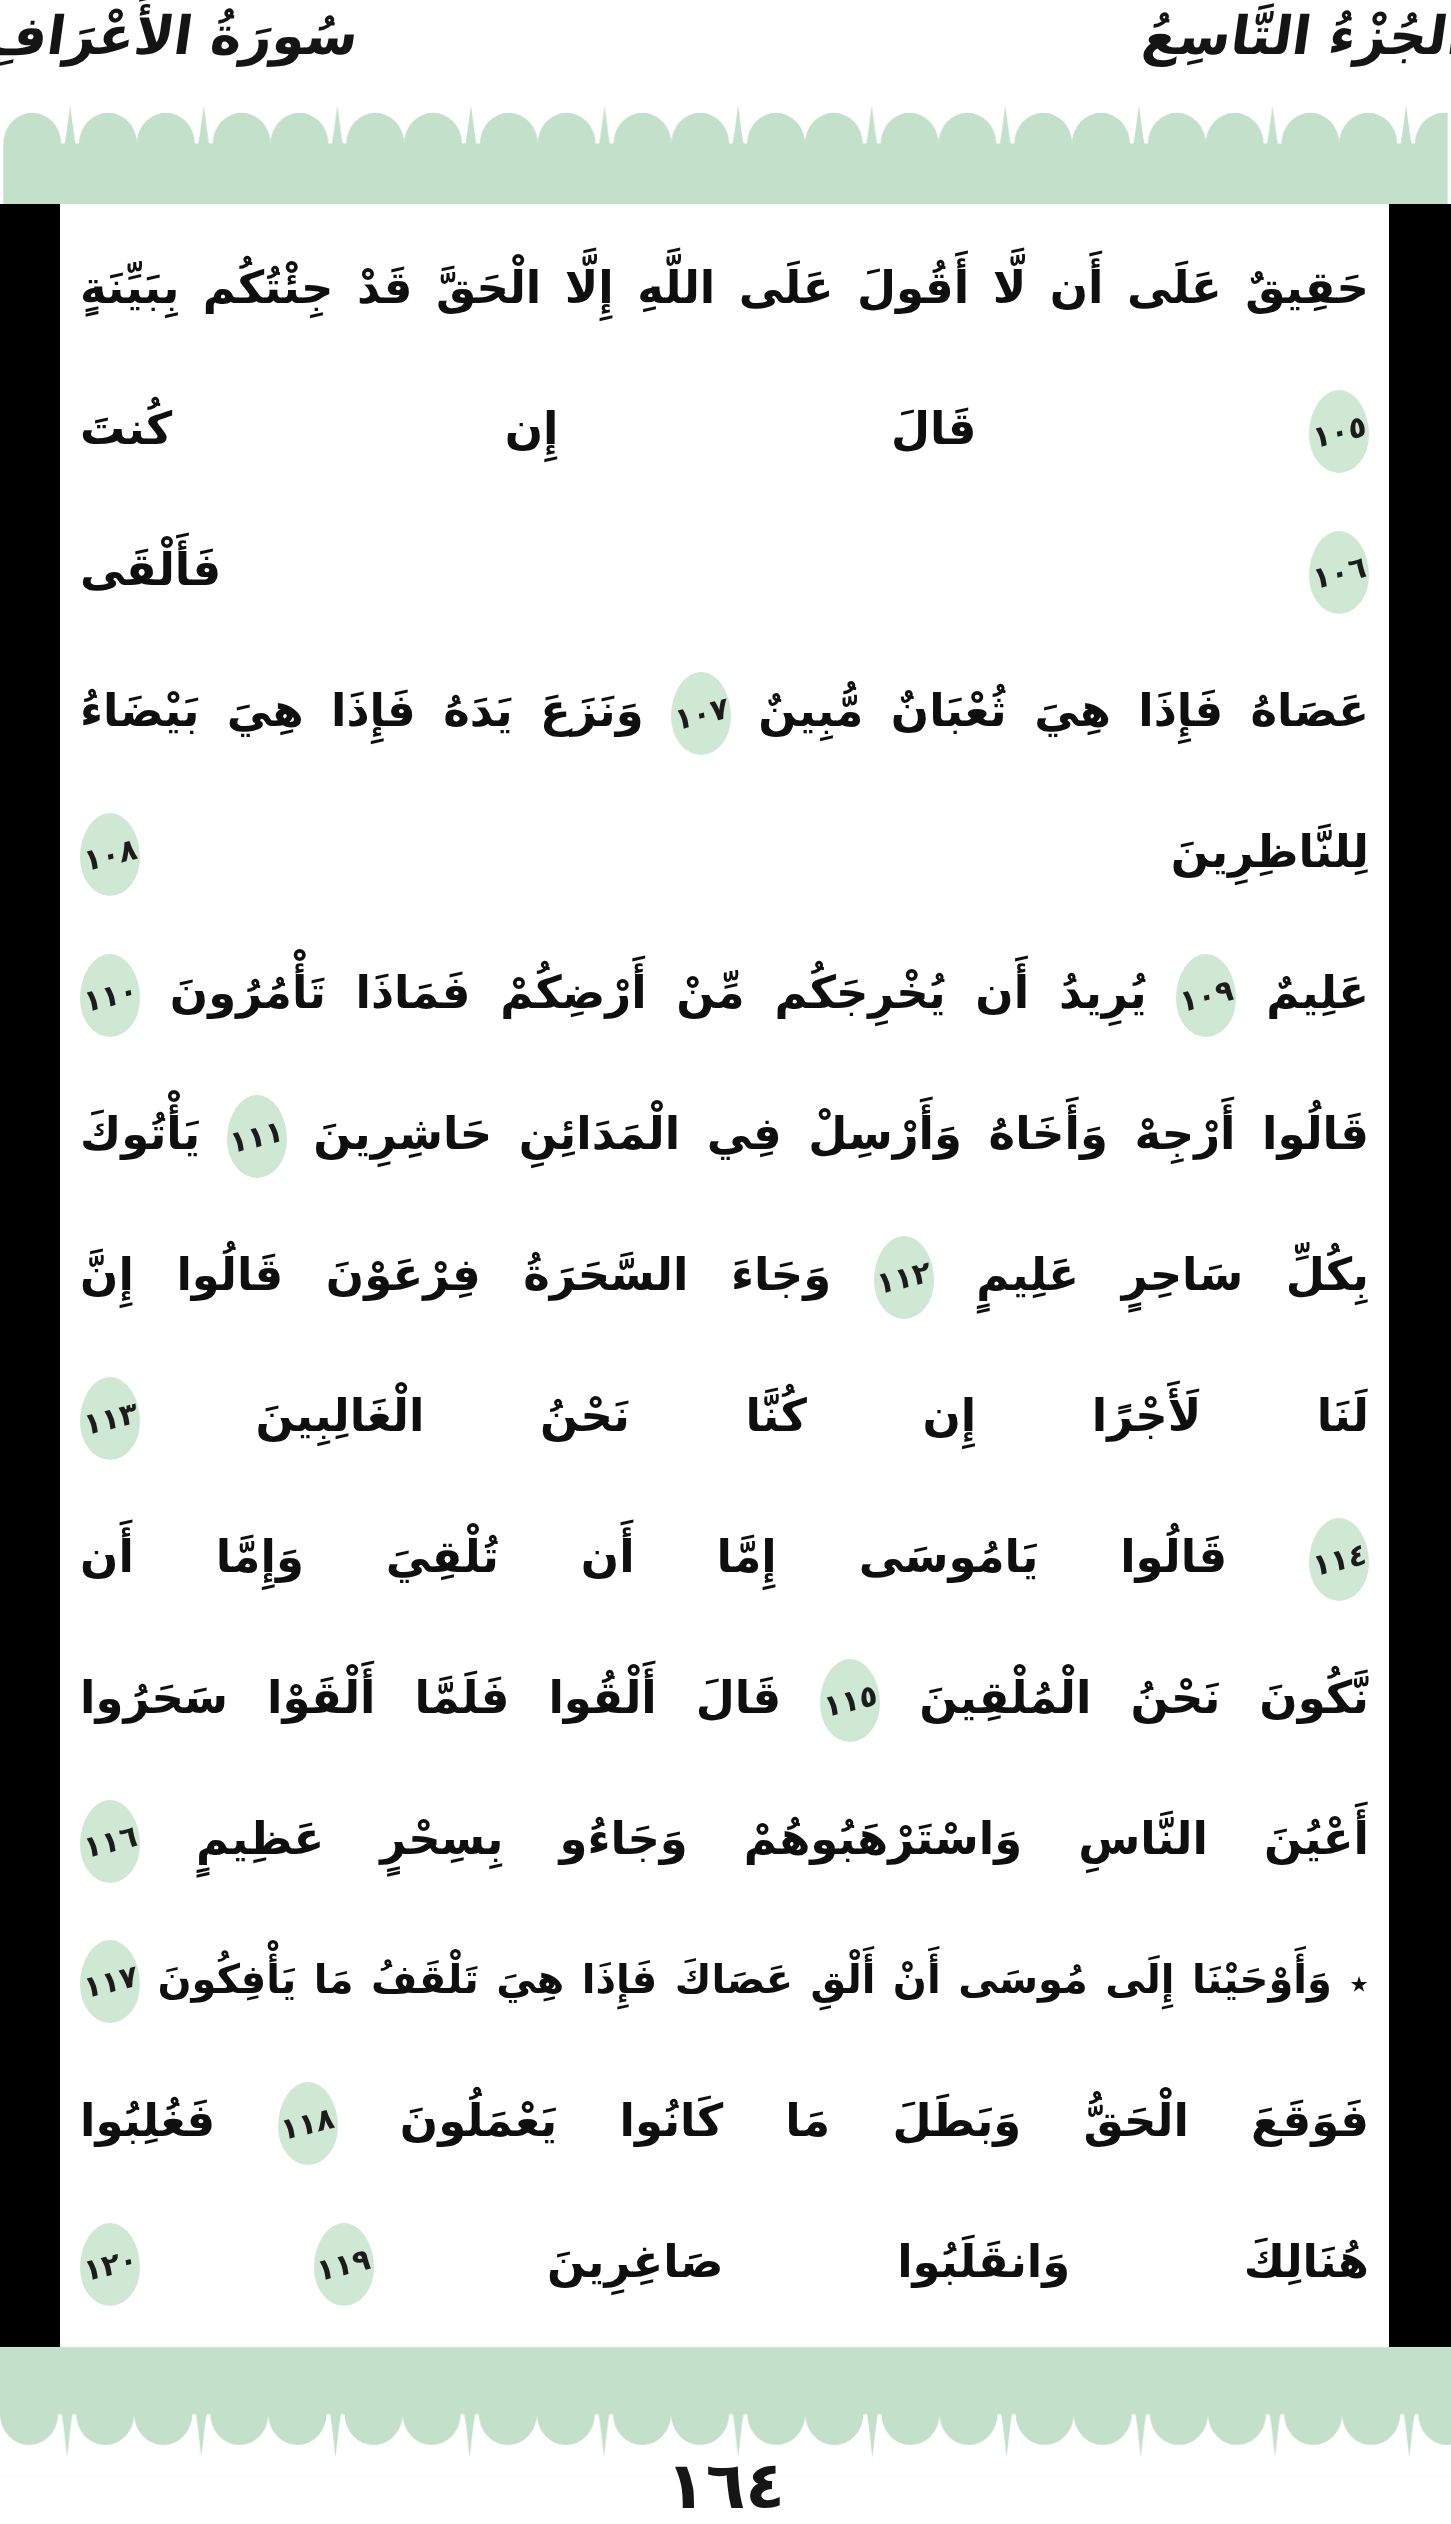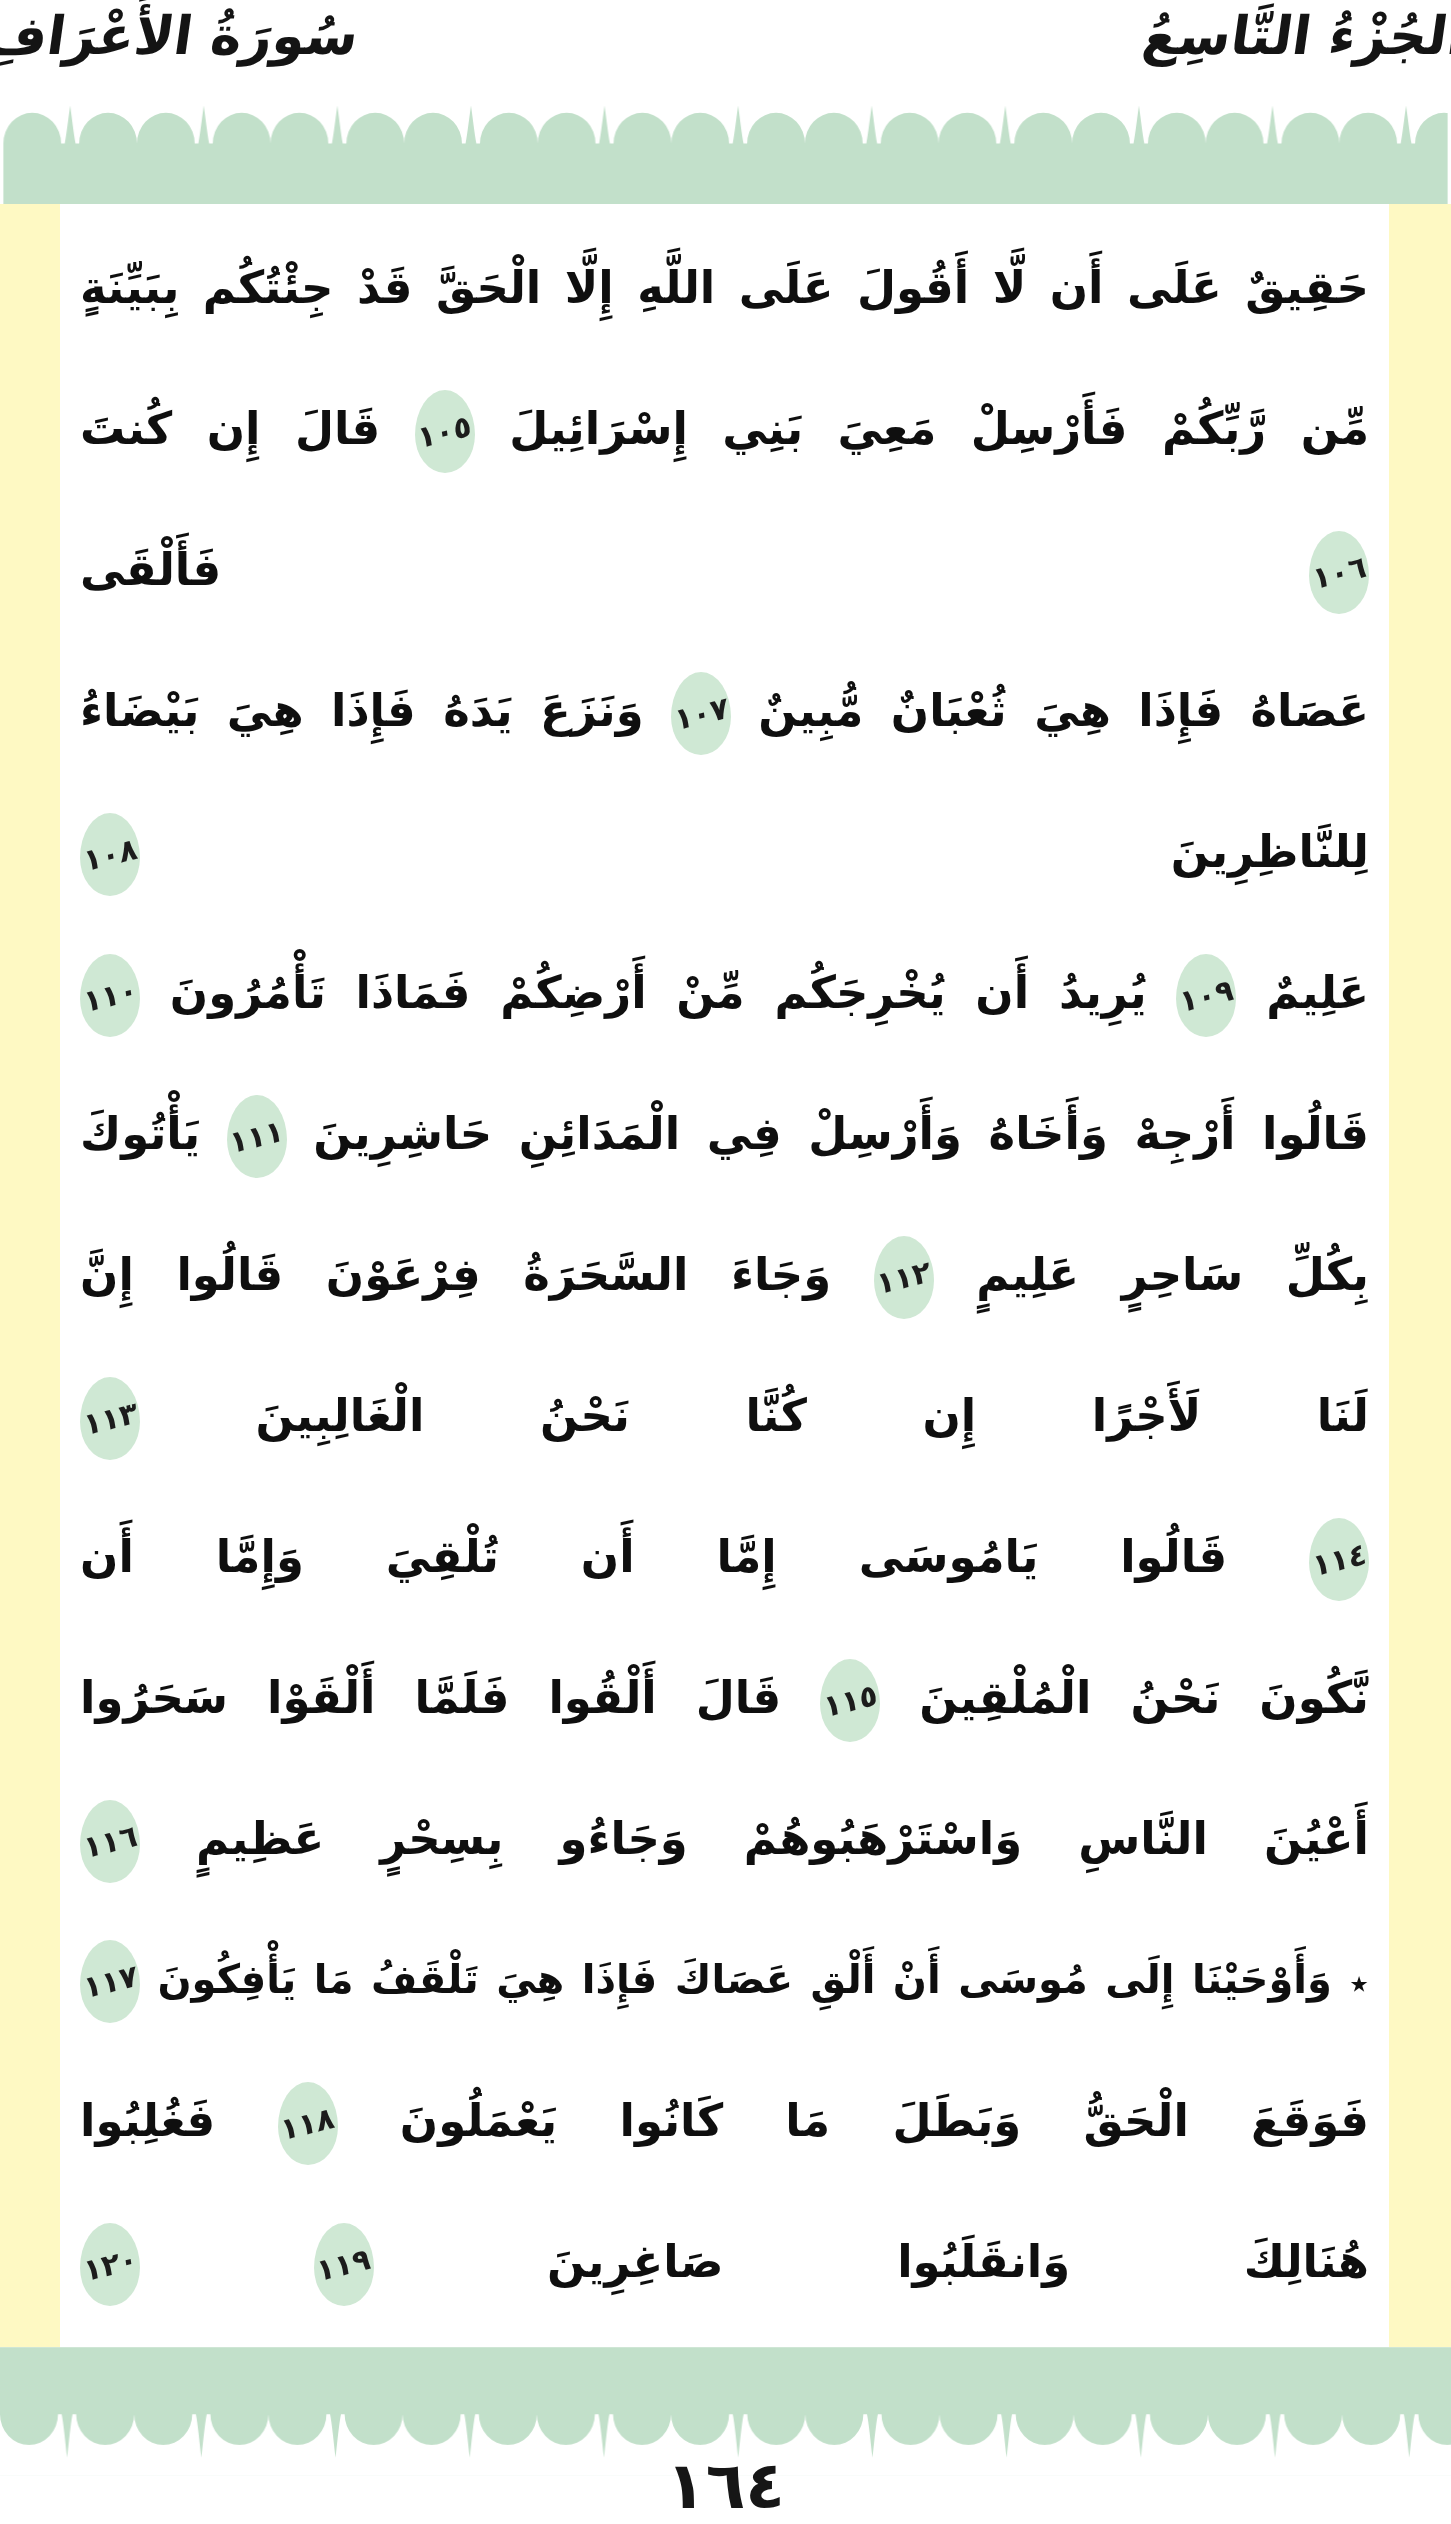--- a/index.html
+++ b/index.html
@@ -14,21 +14,21 @@
   }
   .hdr-right{right:-14.5px;}
   .hdr-left{left:-14.5px;}
   
   .band{position:absolute;left:0;width:1451px;display:block;}
   .band-top{top:102px;height:102px;}
   .band-bottom{top:2347px;height:129px;}
   
   .content{
     position:absolute;top:204px;left:0;width:1451px;height:2143px;
-    background:#fef9c3;
+    background:#000000;
   }
   .text-frame{
     position:absolute;top:0;bottom:0;left:60px;right:62px;background:#ffffff;
     padding:12.7px 20px 0 20px;box-sizing:border-box;
   }
   .line{
     display:block;height:141px;line-height:141px;
     font-size:45px;font-weight:700;color:#0f0f0f;
     direction:rtl;white-space:nowrap;
     text-align:justify;text-align-last:justify;text-justify:inter-word;
@@ -64,21 +64,21 @@
         <path d="M0,113 L0,46 A32,34 0 0 1 64,46 L68,46 C70,36 72,18 74,4 C76,18 78,36 80,46 L84,46 A32,34 0 0 1 148,46 L148,113 Z" fill="#c2e0ca"></path>
       </pattern>
     </defs>
     <rect x="0" y="0" width="1600" height="113" fill="url(#scallopTop)"></rect>
   </svg>
 
   <div class="content">
     <div class="text-frame" dir="rtl">
 
     <div class="line"><span>حَقِيقٌ عَلَى أَن لَّا أَقُولَ عَلَى اللَّهِ إِلَّا الْحَقَّ قَدْ جِئْتُكُم بِبَيِّنَةٍ</span></div>
-        <div class="line"><span>مِّن رَّبِّكُمْ فَأَرْسِلْ مَعِيَ بَنِي إِسْرَائِيلَ</span> <span class="ayah-marker">
+        <div class="line"> <span class="ayah-marker">
             <span class="ayah-num">١٠٥</span>
           </span> <span>قَالَ إِن كُنتَ</span></div>
         <div class="line"> <span class="ayah-marker">
             <span class="ayah-num">١٠٦</span>
           </span> <span>فَأَلْقَى</span></div>
         <div class="line"><span>عَصَاهُ فَإِذَا هِيَ ثُعْبَانٌ مُّبِينٌ</span> <span class="ayah-marker">
             <span class="ayah-num">١٠٧</span>
           </span> <span>وَنَزَعَ يَدَهُ فَإِذَا هِيَ بَيْضَاءُ</span></div>
         <div class="line"><span>لِلنَّاظِرِينَ</span> <span class="ayah-marker">
             <span class="ayah-num">١٠٨</span>

